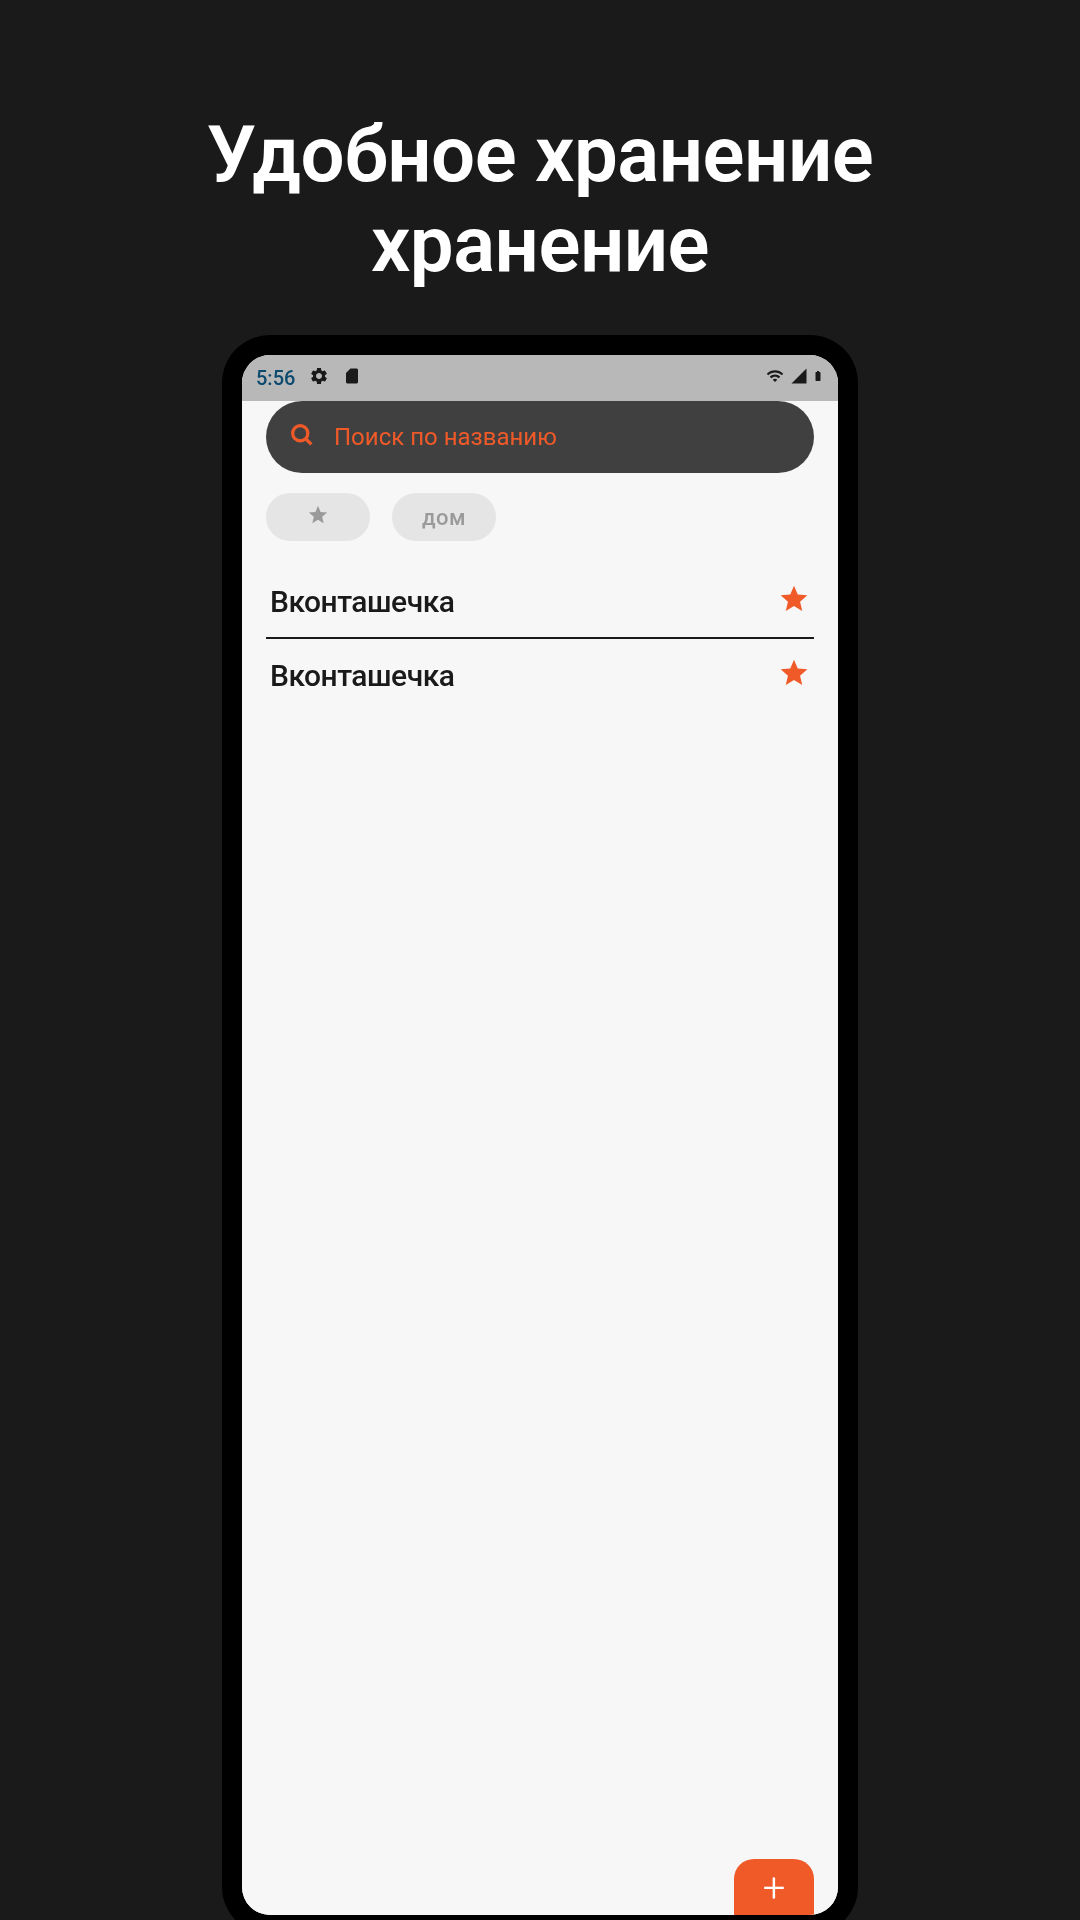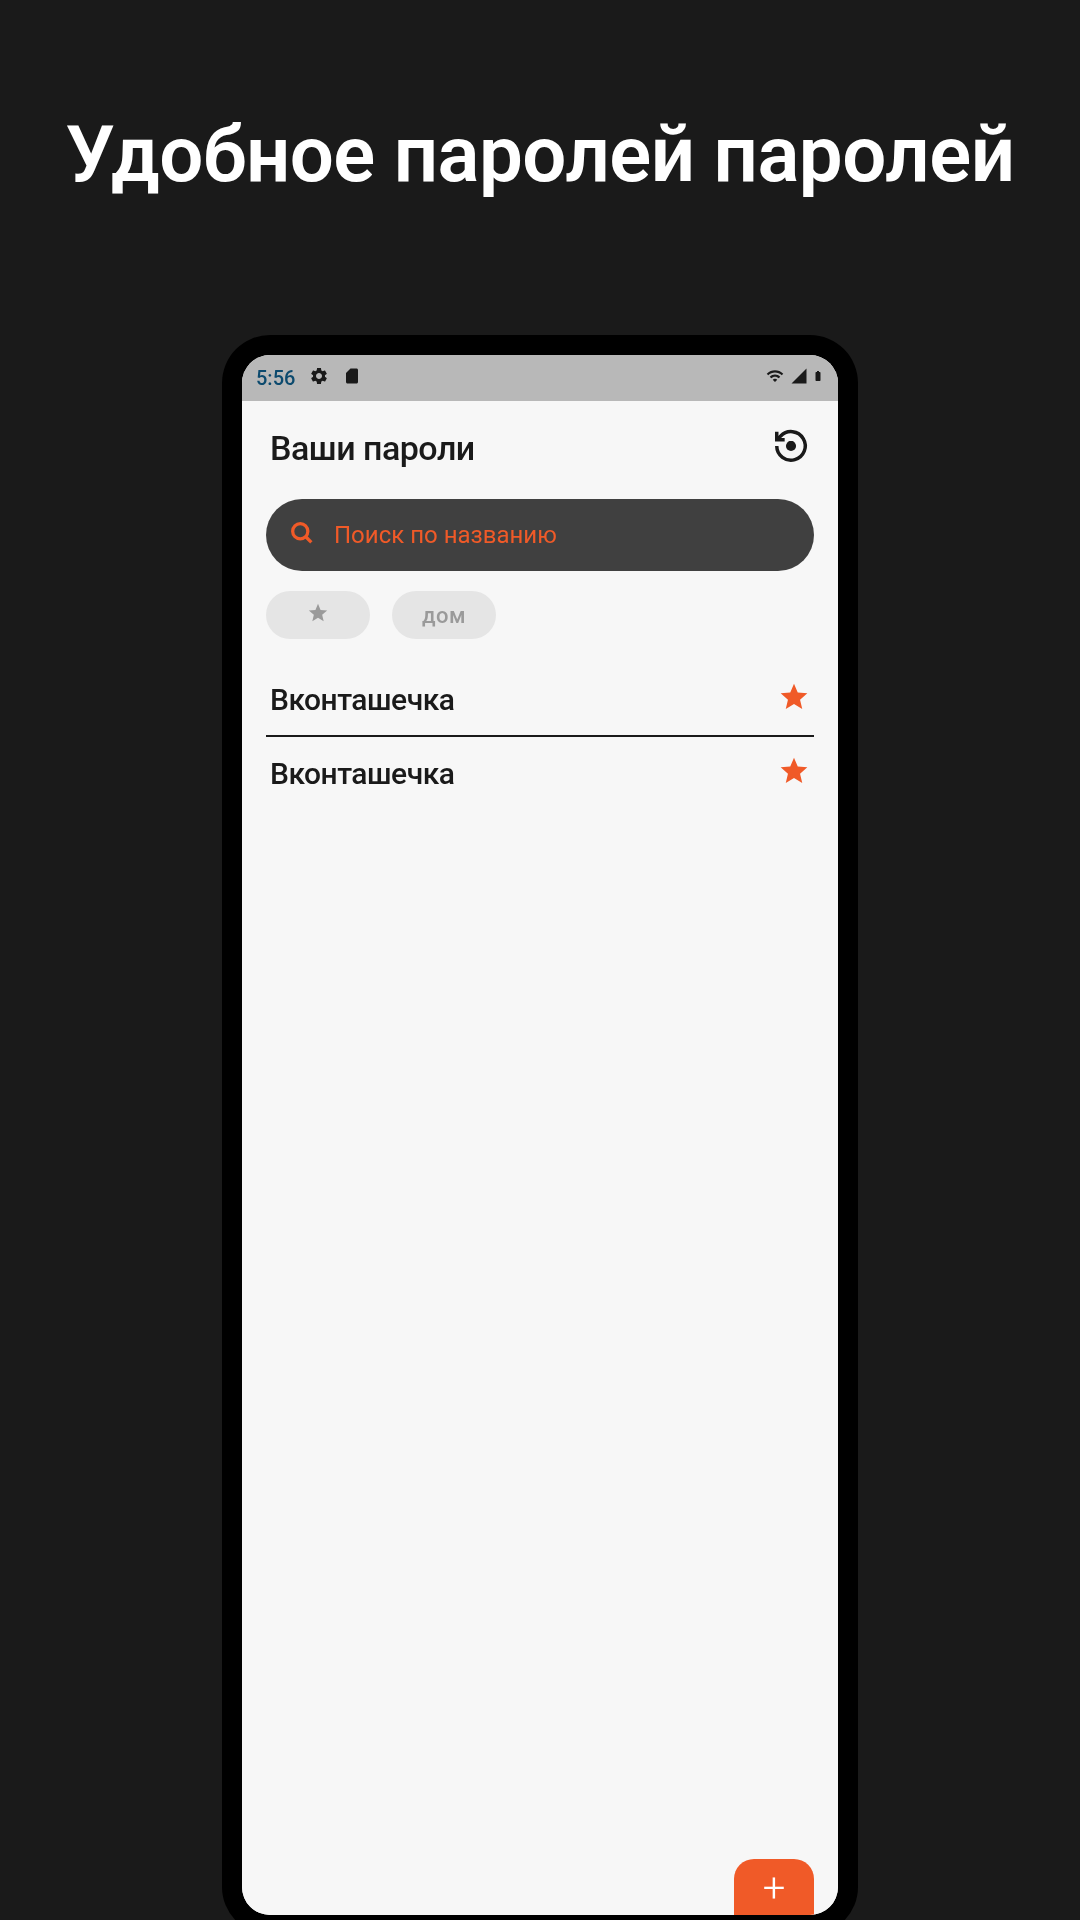--- a/index.html
+++ b/index.html
@@ -105,21 +105,21 @@
     display: flex;
     align-items: flex-start;
     justify-content: center;
     padding-top: 10px;
   }
   .fab-plus { color: #ffffff; font-size: 40px; font-weight: 300; line-height: 1; }
 </style>
 </head>
 <body>
 
-<div class="promo-title">Удобное паролей паролей</div>
+<div class="promo-title">Удобное хранение хранение</div>
 
 <div class="phone-frame">
   <div class="phone-screen">
 
     <div class="status-bar">
       <div class="status-left">
         <span class="status-time">5:56</span>
         <span>
           <svg width="20" height="20" viewBox="0 0 24 24" fill="#1a1a1a">
               <path d="M19.14,12.94c0.04-0.3,0.06-0.61,0.06-0.94c0-0.32-0.02-0.64-0.07-0.94l2.03-1.58c0.18-0.14,0.23-0.41,0.12-0.61 l-1.92-3.32c-0.12-0.22-0.37-0.29-0.59-0.22l-2.39,0.96c-0.5-0.38-1.03-0.7-1.62-0.94L14.4,2.81c-0.04-0.24-0.24-0.41-0.48-0.41 h-3.84c-0.24,0-0.43,0.17-0.47,0.41L9.25,5.35C8.66,5.59,8.12,5.92,7.63,6.29L5.24,5.33c-0.22-0.08-0.47,0-0.59,0.22L2.74,8.87 C2.62,9.08,2.66,9.34,2.86,9.48l2.03,1.58C4.84,11.36,4.8,11.69,4.8,12s0.02,0.64,0.07,0.94l-2.03,1.58 c-0.18,0.14-0.23,0.41-0.12,0.61l1.92,3.32c0.12,0.22,0.37,0.29,0.59,0.22l2.39-0.96c0.5,0.38,1.03,0.7,1.62,0.94l0.36,2.54 c0.05,0.24,0.24,0.41,0.48,0.41h3.84c0.24,0,0.44-0.17,0.47-0.41l0.36-2.54c0.59-0.24,1.13-0.56,1.62-0.94l2.39,0.96 c0.22,0.08,0.47,0,0.59-0.22l1.92-3.32c0.12-0.22,0.07-0.47-0.12-0.61L19.14,12.94z M12,15.6c-1.98,0-3.6-1.62-3.6-3.6 s1.62-3.6,3.6-3.6s3.6,1.62,3.6,3.6S13.98,15.6,12,15.6z"></path>
@@ -144,31 +144,20 @@
         </span>
         <span>
           <svg width="12" height="20" viewBox="0 0 24 24" fill="#1a1a1a">
               <path d="M15.67 4H14V2h-4v2H8.33C7.6 4 7 4.6 7 5.33v15.33C7 21.4 7.6 22 8.33 22h7.33c.74 0 1.34-.6 1.34-1.33V5.33C17 4.6 16.4 4 15.67 4z"></path>
             </svg>
         </span>
       </div>
     </div>
 
     <div class="app-content">
-      <div class="app-header">
-        <div class="app-title">Ваши пароли</div>
-        <div>
-          <svg width="38" height="38" viewBox="0 0 24 24" fill="none" stroke="#1a1a1a" stroke-width="2.2">
-            <path d="M3 12a9 9 0 1 0 2.5-6.3L3 8" fill="none"></path>
-            <polyline points="3,3 3,8 8,8" fill="none"></polyline>
-            <circle cx="12" cy="12" r="3.2" fill="#1a1a1a" stroke="none"></circle>
-            <rect x="11" y="10" width="2" height="2.5" fill="#f7f7f7" rx="0.8"></rect>
-          </svg>
-        </div>
-      </div>
 
       <div class="search-box">
         <span>
           <svg width="28" height="28" viewBox="0 0 24 24" fill="none" stroke="#f05a28" stroke-width="2.8">
             <circle cx="10.5" cy="10.5" r="6.5"></circle>
             <line x1="20" y1="20" x2="15.2" y2="15.2"></line>
           </svg>
         </span>
         <span class="search-placeholder">Поиск по названию</span>
       </div>

